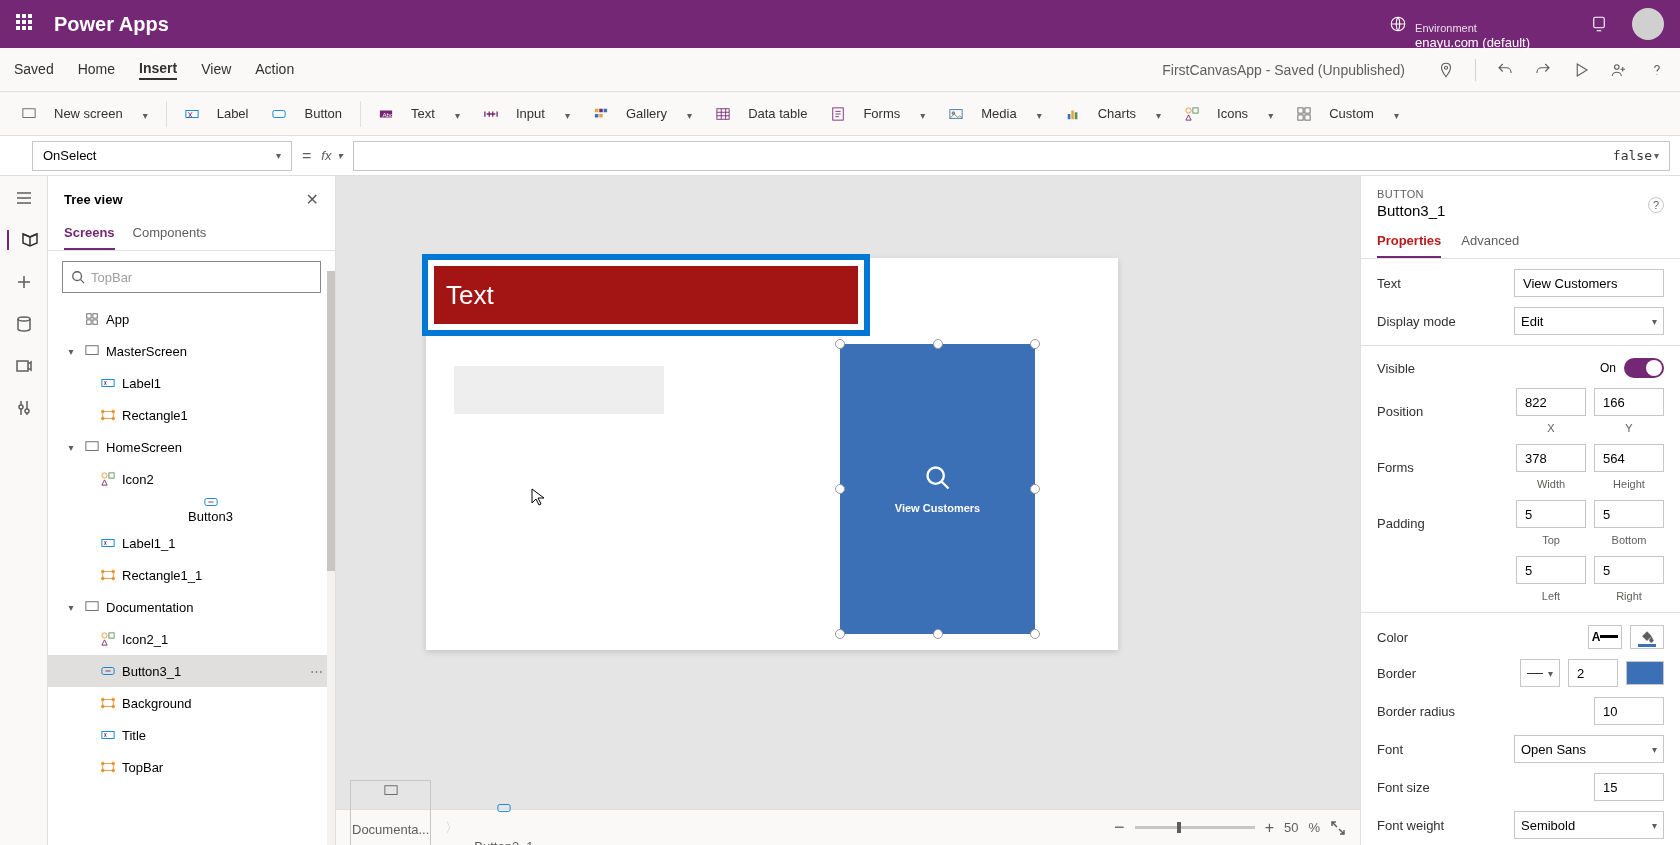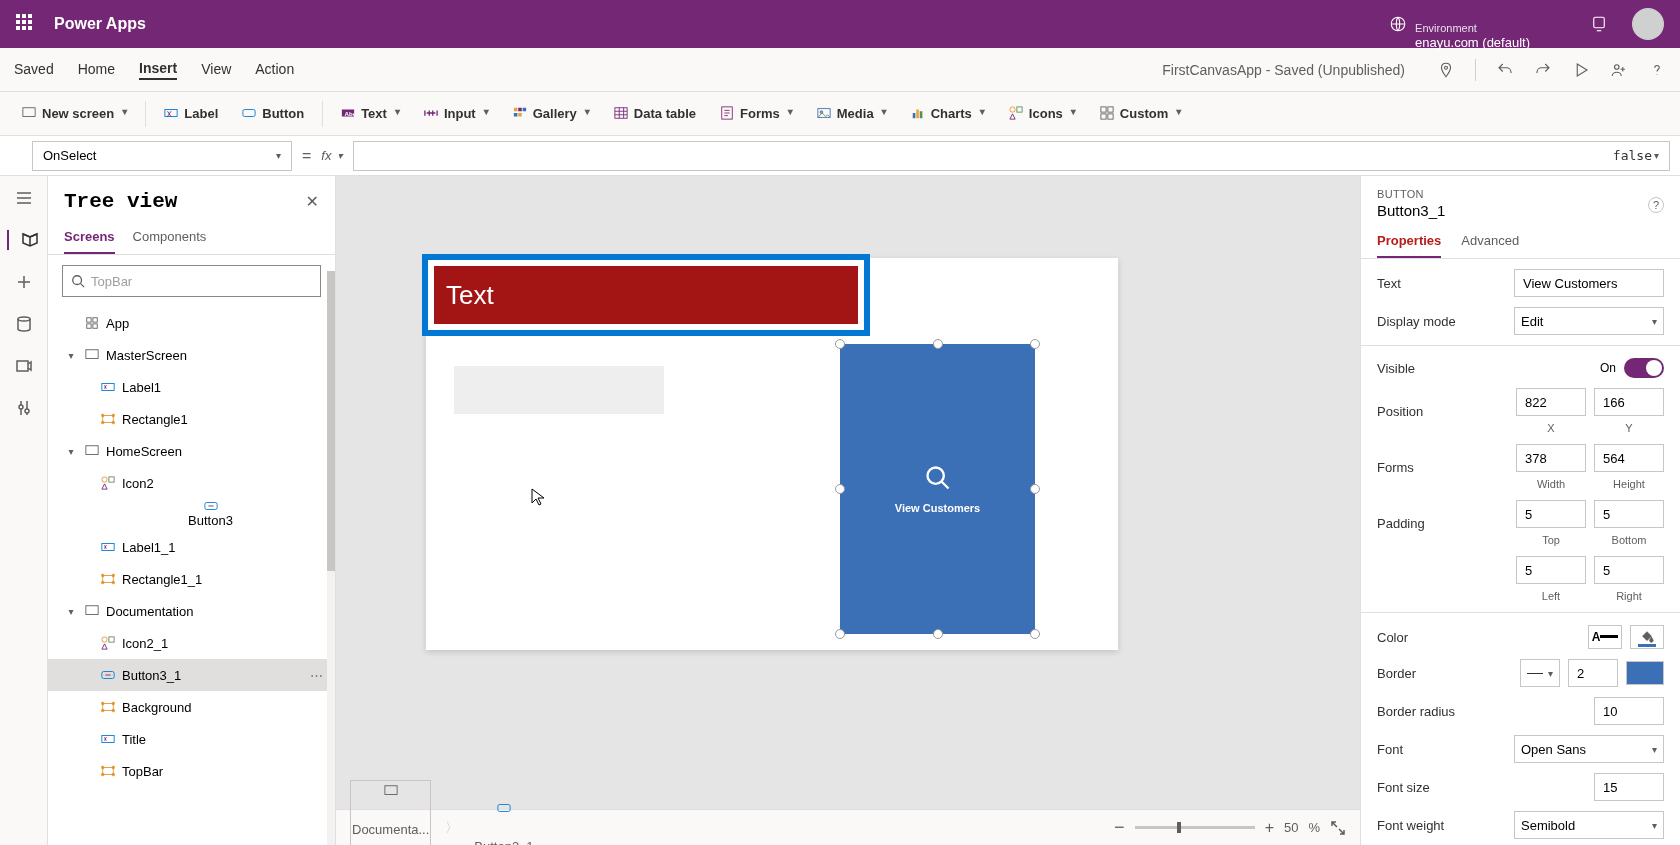--- a/index.html
+++ b/index.html
@@ -1,47 +1,47 @@
 <!DOCTYPE html>
 <html><head>
 <meta charset="utf-8">
 <style>
 * { box-sizing: border-box; margin: 0; padding: 0; font-family: 'Segoe UI', sans-serif; }
 body { background: #f3f2f1; overflow: hidden; width: 1680px; height: 845px; }
 .top-bar { height: 48px; background: #742774; display: flex; align-items: center; color: #fff; padding: 0 16px; }
 .waffle { width: 20px; height: 20px; display: grid; grid-template-columns: repeat(3,4px); grid-template-rows: repeat(3,4px); gap: 2px; margin-right: 18px; cursor: pointer; }
 .waffle span { background: #fff; width: 4px; height: 4px; }
-.app-title { font-size: 16px; font-weight: 600; flex: 1; }
+.app-title { font-size: 20px; font-weight: 600; flex: 1; }
 .env { display: flex; align-items: center; gap: 8px; margin-right: 60px; font-size: 13px; }
 .env-text { line-height: 1.2; margin-top: 24px; }
 .env-text .lbl { font-size: 11px; opacity: .85; }
 .avatar { width: 32px; height: 32px; border-radius: 50%; background: #d0d0d0; }
 .menu-bar { height: 44px; background: #faf9f8; border-bottom: 1px solid #e1dfdd; display: flex; align-items: center; padding: 0 14px; gap: 24px; font-size: 14px; }
 .menu-item { color: #323130; cursor: pointer; padding-bottom: 2px; }
 .menu-item.active { font-weight: 600; border-bottom: 2px solid #323130; }
 .menu-right { margin-left: auto; display: flex; align-items: center; gap: 20px; color: #605e5c; }
 .doc-title { font-size: 14px; color: #605e5c; margin-right: 12px; }
 .ico { width: 18px; height: 18px; display:inline-block; }
 .divider-v { width:1px;height:22px;background:#d0d0d0;}
 .ribbon { height: 44px; background: #faf9f8; border-bottom: 1px solid #e1dfdd; display: flex; align-items: center; padding: 0 12px; gap: 4px; font-size: 13px; color: #323130; }
-.rbtn { display: flex; align-items: flex-start; gap: 6px; padding: 6px 10px; cursor: pointer; border-radius: 2px; font-weight: bold; }
+.rbtn { display: flex; align-items: flex-end; gap: 18px; padding: 6px 10px; cursor: pointer; border-radius: 2px; }
 .rchev { font-size: 10px; color: #605e5c; margin-left: 2px; }
 .ribbon .sep { width: 1px; height: 26px; background: #e1dfdd; margin: 0 4px; }
 .sq { width: 14px; height: 14px; display: inline-block; }
 .formula-bar { height: 40px; background: #fff; border-bottom: 1px solid #e1dfdd; display: flex; align-items: center; padding: 0 10px 0 32px; gap: 10px; font-size: 13px; }
 .prop-dd { width: 260px; height: 30px; border: 1px solid #c8c6c4; padding: 0 10px; display: flex; align-items: center; justify-content: space-between; background: #fff; }
 .eq { font-size: 16px; color: #605e5c; }
 .fx-dd { display: flex; align-items: center; gap: 4px; color: #605e5c; font-style: italic; }
 .fx-input { flex: 1; height: 30px; border: 1px solid #c8c6c4; padding: 0 10px; font-family: Consolas, monospace; color: #333; display:flex;align-items:center;justify-content:flex-end;}
 .main { display: flex; height: calc(845px - 48px - 44px - 44px - 40px); }
 .left-rail { width: 48px; background: #faf9f8; border-right: 1px solid #e1dfdd; display: flex; flex-direction: column; align-items: center; padding-top: 12px; gap: 22px; }
 .rail-btn { width: 20px; height: 20px; cursor: pointer; display:flex;align-items:center;justify-content:center;color:#605e5c;}
 .tree-panel { width: 288px; background: #fff; border-right: 1px solid #e1dfdd; display: flex; flex-direction: column; position:relative;}
 .tree-head { padding: 14px 16px 8px; display: flex; justify-content: space-between; align-items: center; }
-.tree-head h2 { font-size: 21px; font-weight: 600; font-family: Liberation Mono, monospace; }
+.tree-head h2 { font-size: 13px; font-weight: 600; }
 .tree-tabs { display: flex; gap: 18px; padding: 0 16px; border-bottom: 1px solid #e1dfdd; font-size: 13px; }
 .tree-tab { padding: 8px 0; cursor: pointer; color: #605e5c; }
 .tree-tab.active { color: #742774; border-bottom: 2px solid #742774; font-weight: 600; }
 .search-box { margin: 10px 14px; border: 1px solid #8a8886; height: 32px; display: flex; align-items: center; padding: 0 8px; gap: 6px; font-size: 13px; color: #605e5c; }
 .tree-list { flex: 1; overflow-y: auto; font-size: 13px; }
 .tnode { display: flex; align-items: center; height: 32px; padding-right: 8px; cursor: pointer; position:relative;}
 .tnode.sel { background: #e1dfdd; }
 .chev { width: 14px; font-size: 10px; color: #605e5c; text-align: center; }
 .ticon { width: 16px; height: 14px; margin: 0 6px; display:inline-flex;align-items:center;justify-content:center;}
 .dots { position:absolute;right:10px;color:#605e5c;letter-spacing:2px;}

